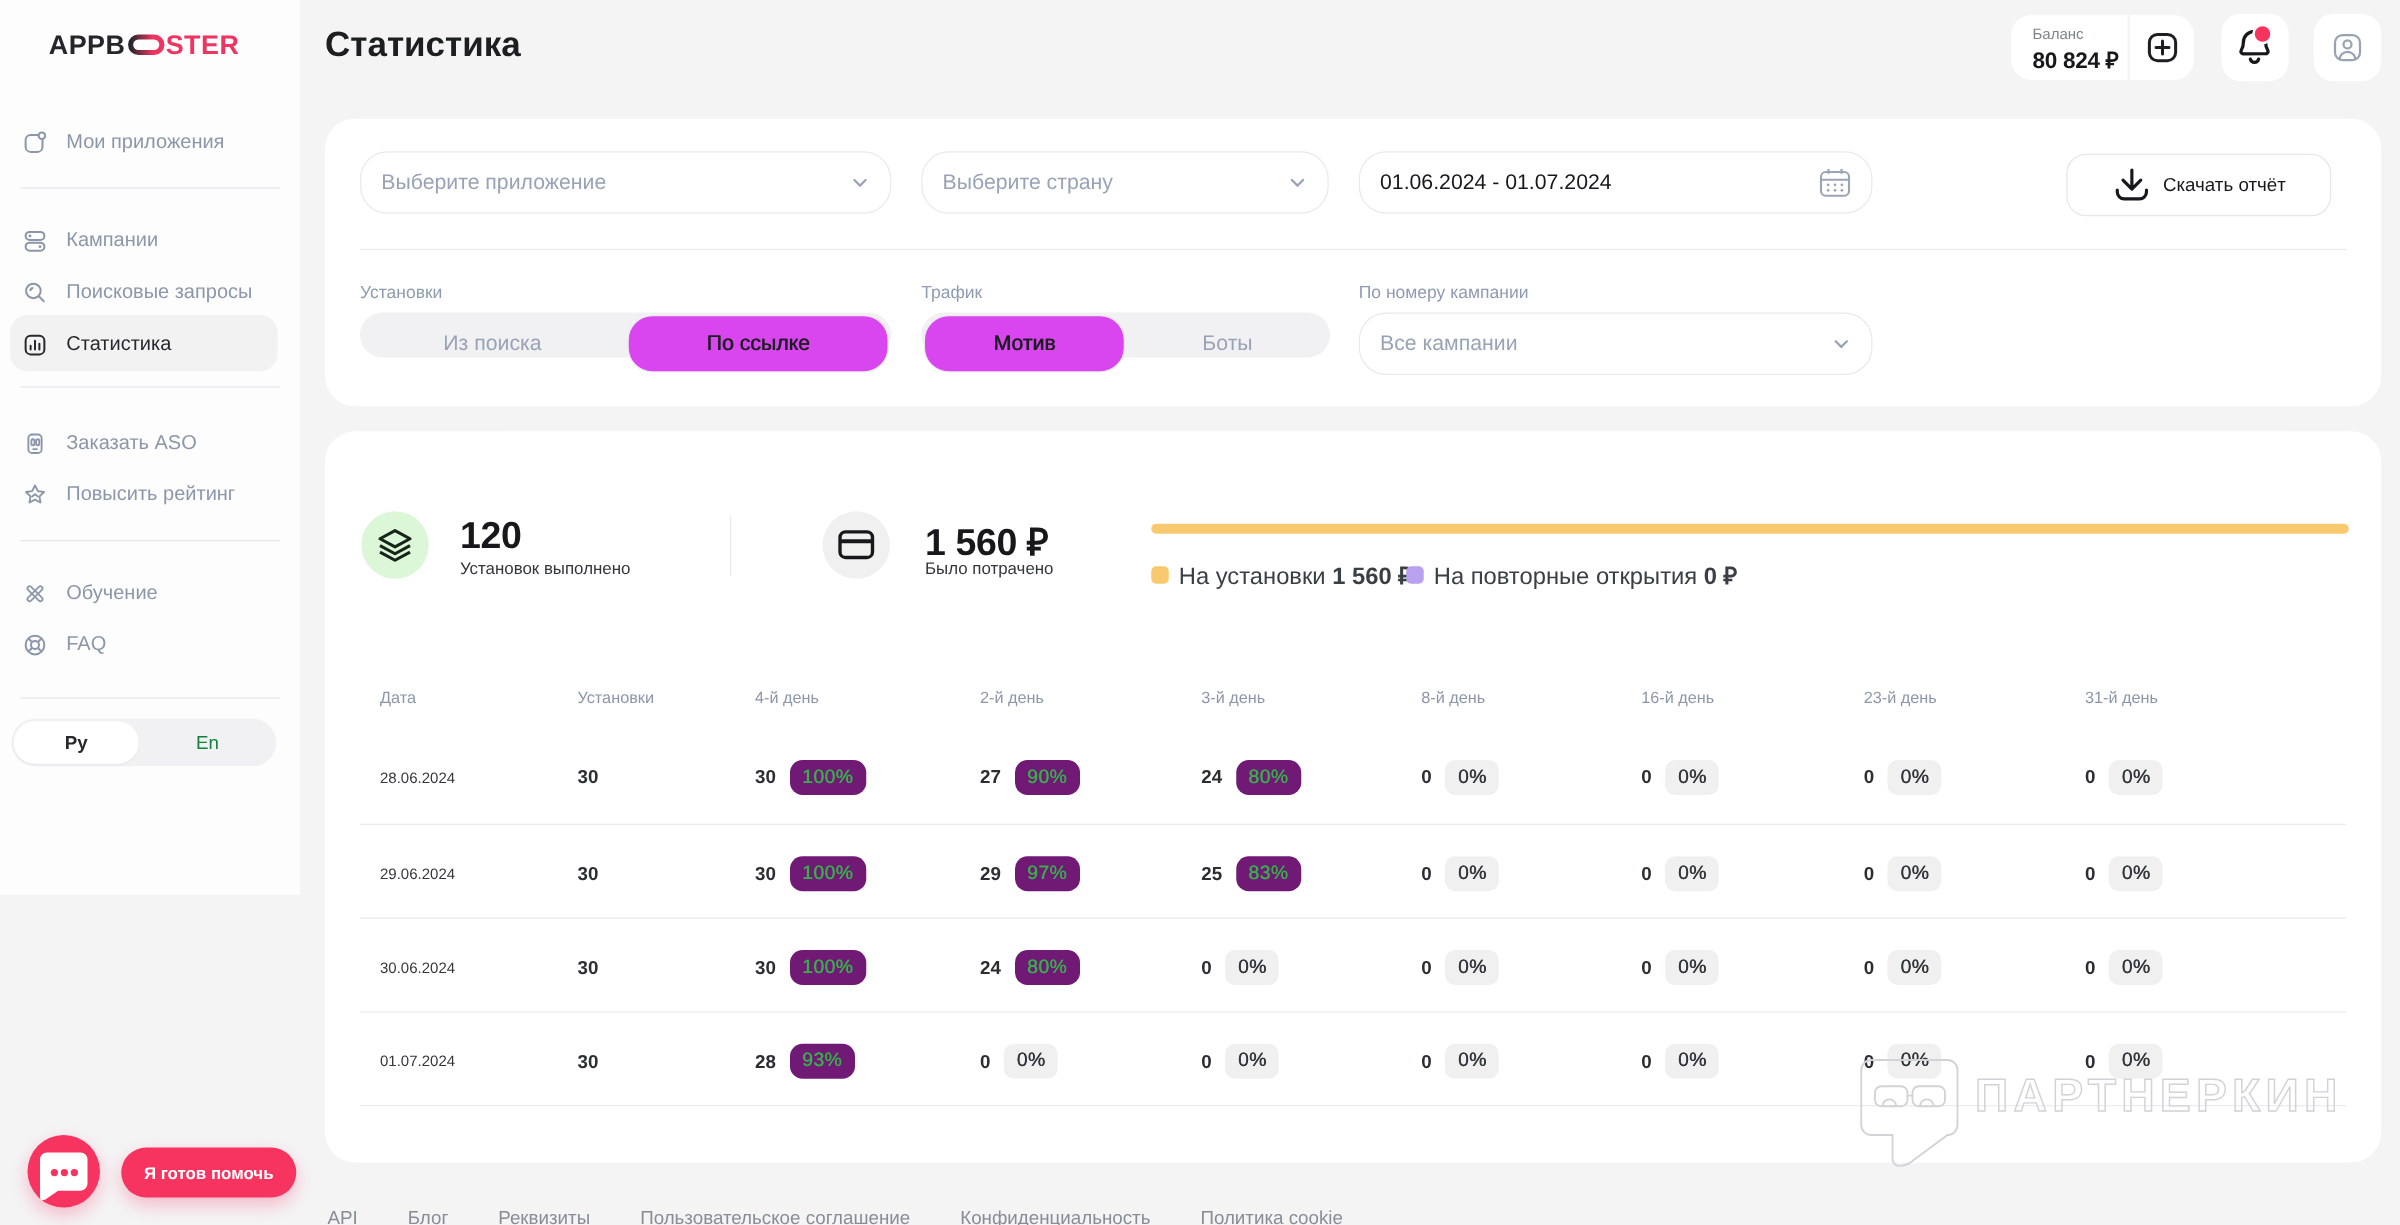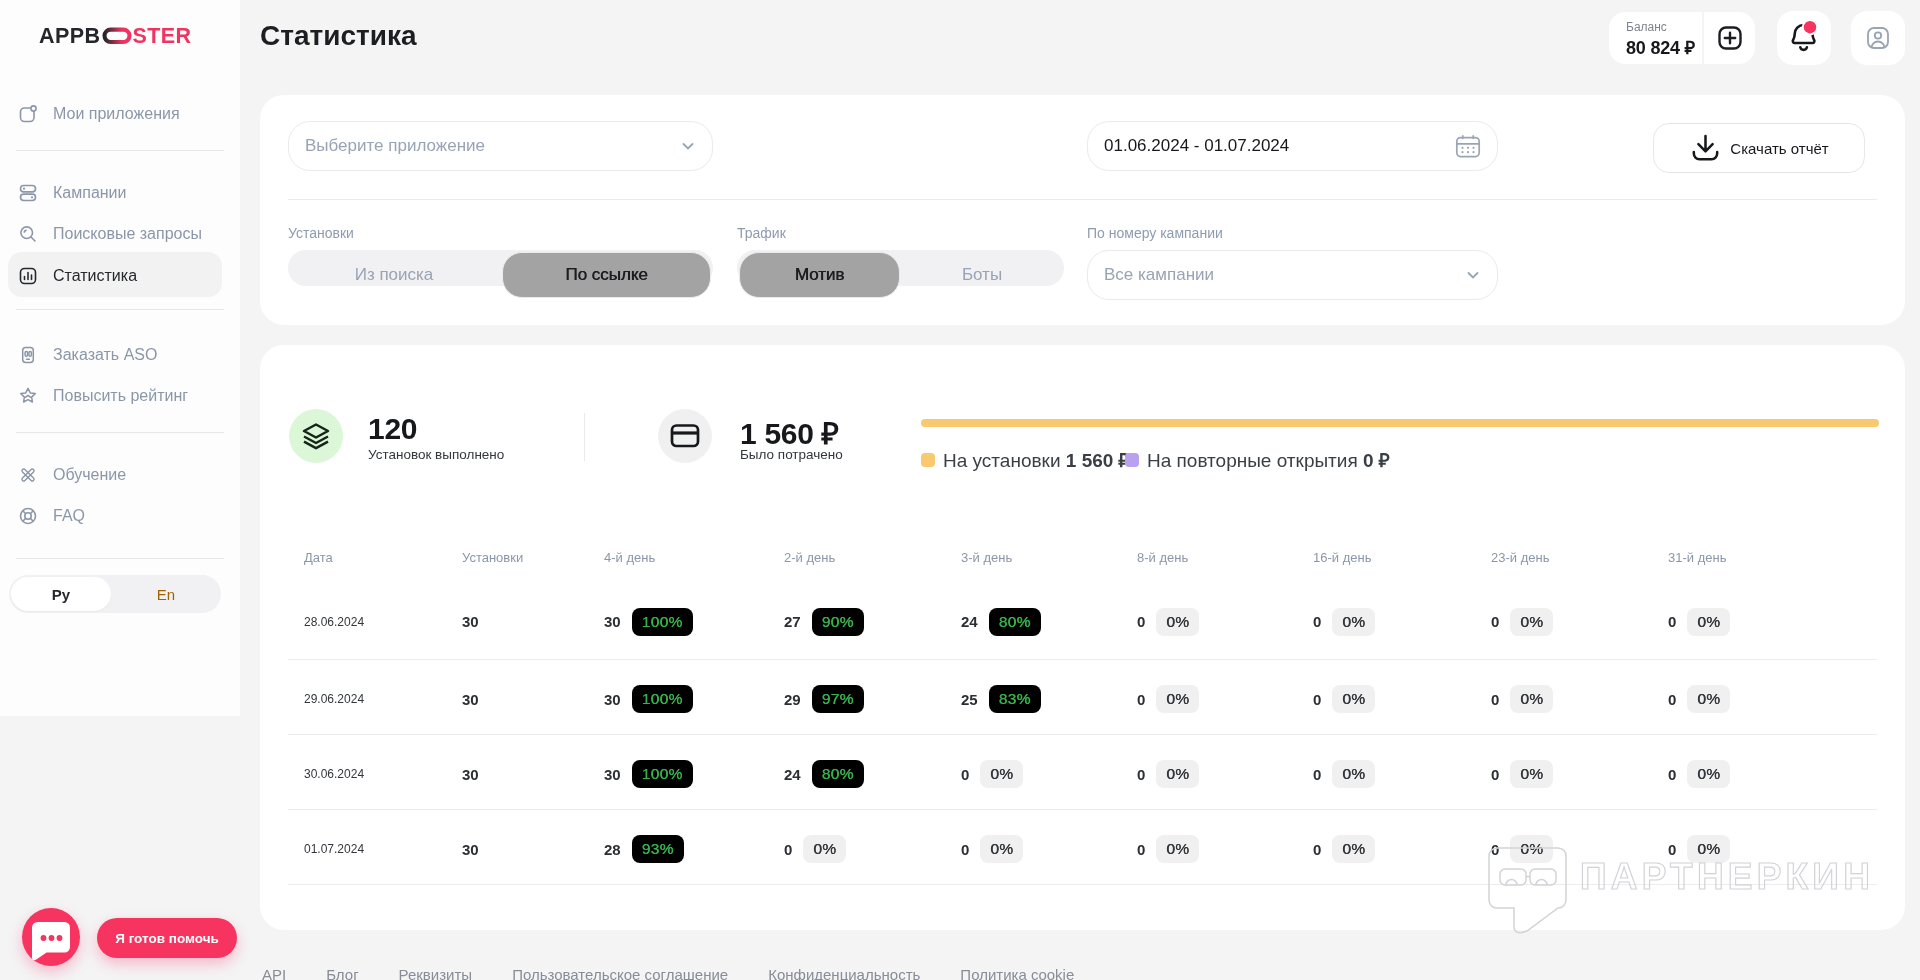--- a/index.html
+++ b/index.html
@@ -14,21 +14,21 @@
   .nav-item svg { flex:0 0 auto; }
   .nav-sel { position:absolute; left:8px; width:214px; height:45px; top:252px;
              background:#f2f2f3; border-radius:14px; }
   .divider { position:absolute; left:16px; width:208px; height:1px; background:#e6e7e9; }
 
   .lang { position:absolute; left:9px; top:575px; width:212px; height:38px; background:#f1f1f3;
           border-radius:19px; display:flex; align-items:center; }
   .lang .ru { width:100px; height:34px; margin-left:2px; background:#fff; border-radius:17px;
               display:flex; align-items:center; justify-content:center; color:#26282d;
               font-weight:bold; font-size:15px; box-shadow:0 1px 2px rgba(0,0,0,.04); }
-  .lang .en { flex:1; text-align:center; color:#a16207; font-size:15px; }
+  .lang .en { flex:1; text-align:center; color:#15803d; font-size:15px; }
 
   .chat-circle { position:absolute; left:22px; top:908px; width:58px; height:58px; border-radius:50%;
                  background:#f7335f; display:flex; align-items:center; justify-content:center;
                  box-shadow:0 6px 14px rgba(247,51,95,.3); }
   .chat-pill { position:absolute; left:97px; top:918px; width:140px; height:40px; border-radius:20px;
                background:#f7335f; color:#fff; font-size:13.5px; font-weight:bold;
                display:flex; align-items:center; justify-content:center;
                box-shadow:0 6px 14px rgba(247,51,95,.3); }
 
   
@@ -48,21 +48,21 @@
   .stats-card  { top:345px; height:585px; }
 
   .sel { position:absolute; height:50px; border:1px solid #e9eaec; border-radius:22px;
          display:flex; align-items:center; padding:0 16px; font-size:17px; color:#98a3b5;
          background:#fff; }
   .sel .chev { margin-left:auto; }
   .flabel { position:absolute; font-size:14px; color:#8e9bb0; }
   .seg { position:absolute; height:36px; background:#f1f1f3; border-radius:22px; top:155px; }
   .seg .opt { position:absolute; top:0; height:50px; display:flex; align-items:center;
               justify-content:center; font-size:17px; color:#98a3b5; }
-  .seg .active { top:2px; height:46px; background:#a3a3a3; border:1px solid #ebebed; border-radius:20px;
+  .seg .active { top:2px; height:46px; background:#d946ef; border:1px solid #ebebed; border-radius:20px;
                  color:#1d1e22; text-shadow:.5px 0 0 currentColor; }
   .dl-btn { position:absolute; left:1393px; top:28px; width:212px; height:50px; border:1px solid #e6e7e9;
             border-radius:16px; background:#fff; display:flex; align-items:center; justify-content:center;
             gap:8px; font-size:15px; color:#17181c; }
   .hline { position:absolute; left:28px; width:1589px; height:1px; background:#ececee; }
 
   
   .stat-circle { position:absolute; width:50px; height:50px; border-radius:50%;
                  display:flex; align-items:center; justify-content:center; }
   .bignum { position:absolute; font-size:30px; font-weight:bold; color:#17181c; letter-spacing:-.3px; }
@@ -75,21 +75,21 @@
   .lgsq { width:14px; height:14px; border-radius:4px; }
 
   
   .th { position:absolute; top:205px; font-size:13px; color:#8b97a9; }
   .trow { position:absolute; height:75px; width:1589px; left:28px; border-bottom:1px solid #ececee; }
   .tcell { position:absolute; top:2px; height:100%; display:flex; align-items:center; }
   .date { font-size:12px; color:#33363b; }
   .num { font-size:15px; font-weight:bold; color:#2b2e33; }
   .badge { display:inline-flex; align-items:center; justify-content:center; height:28px;
            border-radius:8px; padding:0 10px; font-size:15.5px; font-weight:normal; margin-left:11px; letter-spacing:.3px; text-shadow:.35px 0 0 currentColor; }
-  .bg-g { background:#000000; color:#36b04a; }
+  .bg-g { background:#701a75; color:#36b04a;border-radius:10px; }
   .bg-n { background:#f0f0f1; color:#33363b; }
 
   .footer { position:absolute; top:966px; left:262px; display:flex; gap:40px; font-size:15px;
             color:#878c95; }
 
   .watermark { position:absolute; left:1480px; top:840px; }
 </style>
 </head>
 <body>
 
@@ -232,20 +232,26 @@
   <svg width="28" height="28" viewBox="0 0 28 28" fill="none" stroke="#99a3b2" stroke-width="1.8">
     <rect x="4" y="4" width="20" height="20" rx="6"></rect>
     <circle cx="14" cy="11.5" r="3.2"></circle>
     <path d="M7.5 24 a6.5 6.5 0 0 1 13 0"></path>
   </svg>
 </div>
 
 <div class="card filter-card">
   <div class="sel" style="left:28px; top:26px; width:425px;">
     <span>Выберите приложение</span>
+    <svg class="chev" width="16" height="16" viewBox="0 0 16 16" fill="none" stroke="#98a3b5" stroke-width="1.8" stroke-linecap="round">
+        <path d="M3.5 6 L8 10.5 L12.5 6"></path>
+      </svg>
+  </div>
+  <div class="sel" style="left:477px; top:26px; width:326px;">
+    <span>Выберите страну</span>
     <svg class="chev" width="16" height="16" viewBox="0 0 16 16" fill="none" stroke="#98a3b5" stroke-width="1.8" stroke-linecap="round">
         <path d="M3.5 6 L8 10.5 L12.5 6"></path>
       </svg>
   </div>
   <div class="sel" style="left:827px; top:26px; width:411px; color:#17181c;">
     <span>01.06.2024 - 01.07.2024</span>
     <svg class="chev" width="26" height="26" viewBox="0 0 26 26" fill="none" stroke="#9aa5b4" stroke-width="1.7">
       <rect x="1.8" y="4.6" width="22.4" height="19" rx="3.8"></rect>
       <path d="M1.8 10.8 H24.2 M7.8 2.2 v3.8 M18.2 2.2 v3.8"></path>
       <g fill="#9aa5b4" stroke="none">

